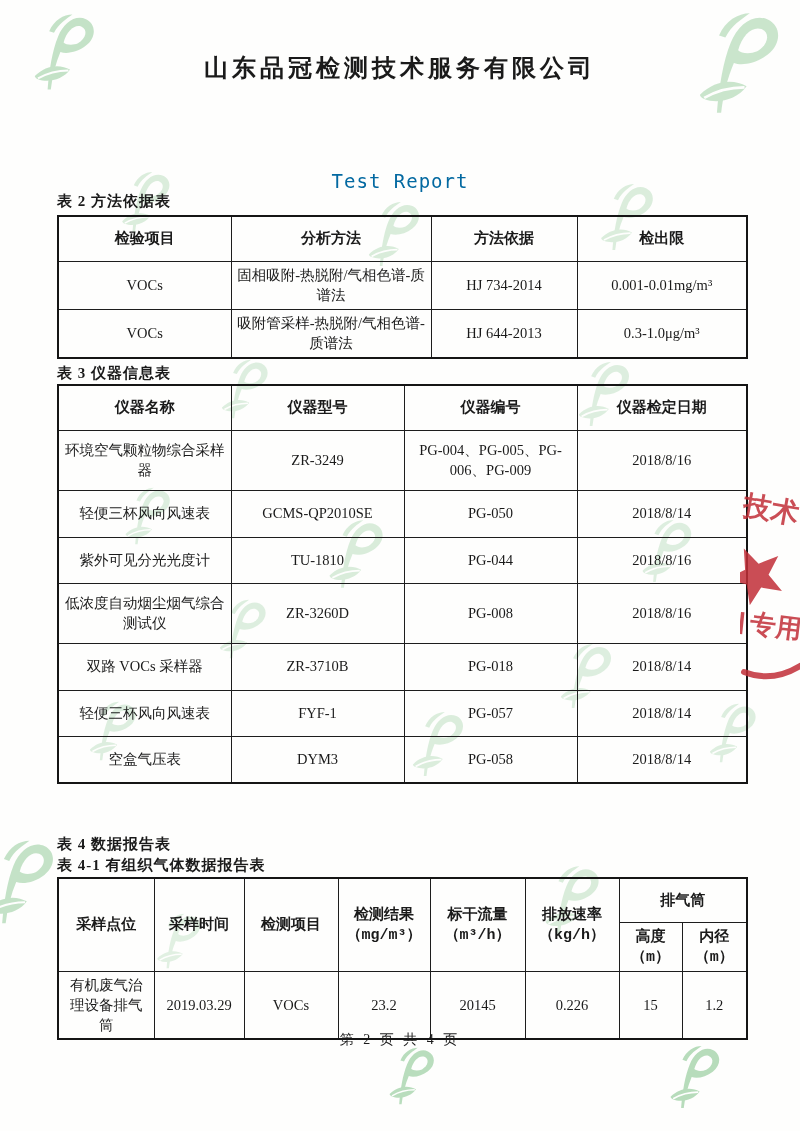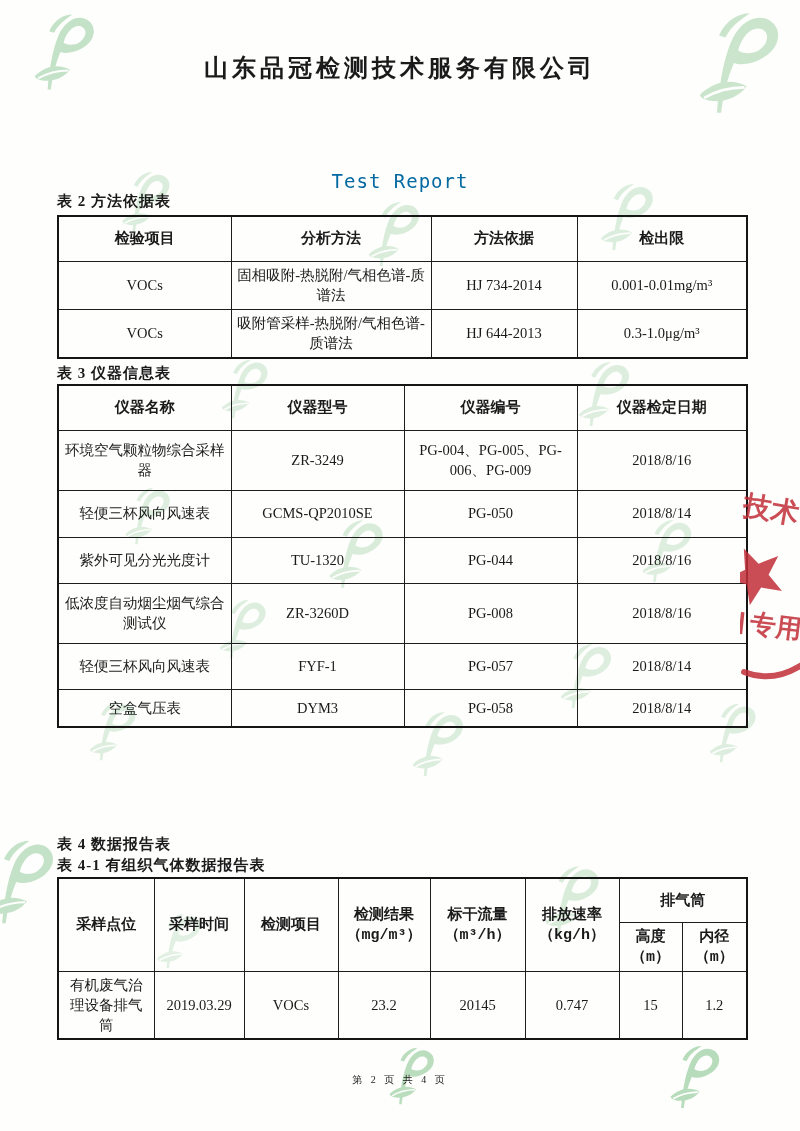--- a/index.html
+++ b/index.html
@@ -51,21 +51,21 @@
     padding:3px 5px; line-height:1.4;
     background:transparent;
   }
   table { border:2px solid #151515; }
   th { font-size:15px; font-weight:bold; }
   td { font-size:14.5px; font-weight:normal; }
   .hdr-unit { font-weight:bold;font-family:Liberation Mono, monospace; }
   
   .footer {
     position:absolute; top:1031px; left:50%; transform:translateX(-50%);
-    font-size:10px; letter-spacing:3px; white-space:nowrap;margin-top:42px;
+    font-size:14px; letter-spacing:3px; white-space:nowrap;
   }
   
   #wm-layer { position:absolute; inset:0; pointer-events:none; z-index:0; }
   .wm { position:absolute; }
   .content { position:absolute; inset:0; z-index:1; }
   
   .seal {
     position:absolute; top:476px; left:740px; width:70px; height:210px;
     z-index:2; pointer-events:none;
   }
@@ -207,37 +207,43 @@
         <td>2018/8/16</td>
       </tr>
       <tr style="height:47px">
         <td>轻便三杯风向风速表</td>
         <td>GCMS-QP2010SE</td>
         <td>PG-050</td>
         <td>2018/8/14</td>
       </tr>
       <tr style="height:46px">
         <td>紫外可见分光光度计</td>
-        <td>TU-1320</td>
+        <td>TU-1810</td>
         <td>PG-044</td>
         <td>2018/8/16</td>
       </tr>
       <tr style="height:60px">
         <td>低浓度自动烟尘烟气综合测试仪</td>
         <td>ZR-3260D</td>
         <td>PG-008</td>
         <td>2018/8/16</td>
       </tr>
+      <tr style="height:47px">
+        <td>双路 VOCs 采样器</td>
+        <td>ZR-3710B</td>
+        <td>PG-018</td>
+        <td>2018/8/14</td>
+      </tr>
       <tr style="height:46px">
         <td>轻便三杯风向风速表</td>
         <td>FYF-1</td>
         <td>PG-057</td>
         <td>2018/8/14</td>
       </tr>
-      <tr style="height:38px">
+      <tr style="height:47px">
         <td>空盒气压表</td>
         <td>DYM3</td>
         <td>PG-058</td>
         <td>2018/8/14</td>
       </tr>
     </tbody>
       </table>
 
     <div class="tbl-title" id="t4-title">表 4 数据报告表</div>
     <div class="tbl-title" id="t4-subtitle">表 4-1 有组织气体数据报告表</div>
@@ -280,21 +286,21 @@
           <div>内径</div>
           <div class="hdr-unit">（m）</div>
         </th>
       </tr>
       <tr style="height:52px">
         <td>有机废气治理设备排气筒</td>
         <td>2019.03.29</td>
         <td>VOCs</td>
         <td>23.2</td>
         <td>20145</td>
-        <td>0.747</td>
+        <td>0.226</td>
         <td>15</td>
         <td>1.2</td>
       </tr>
     </tbody>
       </table>
 
     <div class="footer">第 2 页 共 4 页</div>
   </div>
 
   <svg class="seal" viewBox="0 0 70 210">

